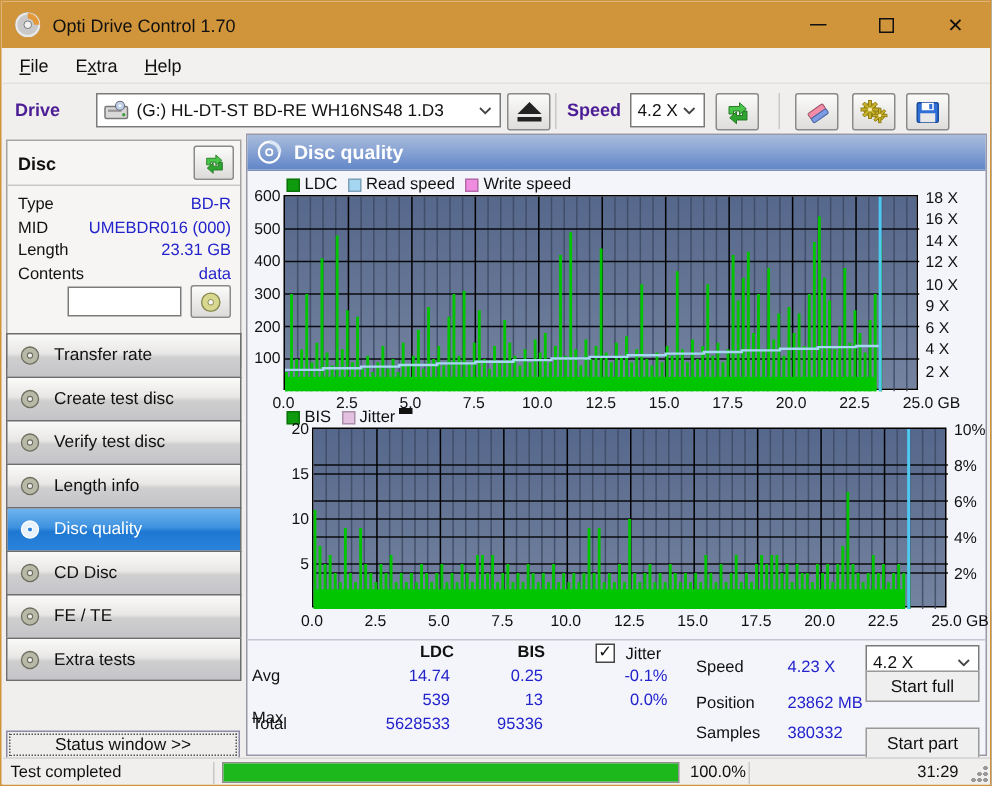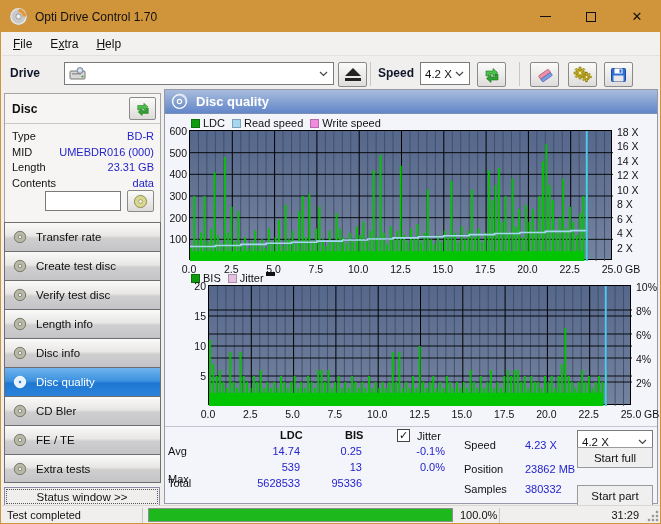--- a/index.html
+++ b/index.html
@@ -18,21 +18,21 @@
   .winbtn { width:46px; height:31px; display:flex; align-items:center; justify-content:center; color:#111; font-size:13px; }
   .winbtn .minus { width:11px; height:1px; background:#111; display:block; }
   .winbtn .square { width:10px; height:10px; border:1px solid #111; display:block; }
   
   #menubar { position:absolute; left:1px; top:31px; width:659px; height:24px;
     background:#F2F1EF; display:flex; align-items:center; padding-left:2px; border-bottom:1px solid #E2E1DF;}
   .menu-item { font-size:12px; color:#111; padding:4px 9px; }
   .menu-item u { text-decoration:underline; }
   
   #toolbar { position:absolute; left:1px; top:55px; width:659px; height:34px; background:#F0EFED; }
-  .tb-label { position:absolute; font-size:12px; font-weight:bold; color:#0f172a; top:10px; }
+  .tb-label { position:absolute; font-size:12px; font-weight:bold; color:#4c1d95; top:10px; }
   .combo { position:absolute; background:#fff; border:1px solid #7A7A7A; height:23px;
     display:flex; align-items:center; font-size:11.5px; color:#111; padding:0 4px; }
   .combo .chev { position:absolute; right:6px; top:8px; width:8px; height:5px; }
   .chev svg { display:block; }
   .tbtn { position:absolute; top:6px; width:29px; height:25px; background:linear-gradient(#FBFBFA,#DEDDDB);
     border:1px solid #8A8A8A; border-radius:2px; display:flex; align-items:center; justify-content:center; }
   .tb-sep { position:absolute; top:6px; width:1px; height:24px; background:#C9C8C6; }
   .eject-tri { width:0; height:0; border-left:8px solid transparent; border-right:8px solid transparent; border-bottom:8px solid #222; }
   .eject-bar { width:16px; height:3px; background:#222; margin-top:2px; }
   
@@ -139,20 +139,21 @@
   <div id="toolbar">
     <span class="tb-label" style="left:8px;">Drive</span>
     <div class="combo" style="left:62px; top:6px; width:270px;">
       <svg width="17" height="14" viewBox="0 0 17 14" style="margin-right:5px;">
         <rect x="1" y="4" width="15" height="8" rx="1" fill="#D8D8D8" stroke="#777"></rect>
         <rect x="3" y="6" width="9" height="1.6" fill="#999"></rect>
         <circle cx="13.5" cy="9.5" r="1.1" fill="#3C9B3C"></circle>
         <circle cx="11" cy="3.5" r="3" fill="#BFD0E8" stroke="#667" stroke-width="0.7"></circle>
         <circle cx="11" cy="3.5" r="0.9" fill="#fff"></circle>
       </svg>
+      <span>(G:)   HL-DT-ST BD-RE  WH16NS48 1.D3</span>
       <span class="chev">
           <svg width="9" height="6" viewBox="0 0 9 6">
             <polyline points="1,1 4.5,4.5 8,1" fill="none" stroke="#444" stroke-width="1.2"></polyline>
           </svg>
         </span>
     </div>
     <div class="tbtn" style="left:336px;">
       <div>
           <div class="eject-tri"></div>
           <div class="eject-bar"></div>
@@ -272,46 +273,37 @@
         </div>
         <div class="nav-btn">
           <span class="nav-ico">
             <svg width="14" height="14" viewBox="0 0 16 16">
               <circle cx="8" cy="8" r="6.5" fill="#B9B9A8" stroke="#6E6E60"></circle>
               <circle cx="8" cy="8" r="2" fill="#EFEFEF" stroke="#6E6E60" stroke-width="0.8"></circle>
             </svg>
           </span>
           <span>Length info</span>
         </div>
-        <div class="nav-btn">
-          <span class="nav-ico">
-            <svg width="14" height="14" viewBox="0 0 16 16">
-              <circle cx="8" cy="8" r="6.5" fill="#B9B9A8" stroke="#6E6E60"></circle>
-              <circle cx="8" cy="8" r="2" fill="#EFEFEF" stroke="#6E6E60" stroke-width="0.8"></circle>
-            </svg>
-          </span>
-          <span>Disc info</span>
-        </div>
         <div class="nav-btn selected">
           <span class="nav-ico">
             <svg width="14" height="14" viewBox="0 0 16 16">
               <circle cx="8" cy="8" r="6.5" fill="#E8F2FC" stroke="#FFFFFF"></circle>
               <circle cx="8" cy="8" r="2" fill="#2B83DB" stroke="#FFFFFF" stroke-width="0.8"></circle>
             </svg>
           </span>
           <span>Disc quality</span>
         </div>
         <div class="nav-btn">
           <span class="nav-ico">
             <svg width="14" height="14" viewBox="0 0 16 16">
               <circle cx="8" cy="8" r="6.5" fill="#B9B9A8" stroke="#6E6E60"></circle>
               <circle cx="8" cy="8" r="2" fill="#EFEFEF" stroke="#6E6E60" stroke-width="0.8"></circle>
             </svg>
           </span>
-          <span>CD Bler</span>
+          <span>CD Disc</span>
         </div>
         <div class="nav-btn">
           <span class="nav-ico">
             <svg width="14" height="14" viewBox="0 0 16 16">
               <circle cx="8" cy="8" r="6.5" fill="#B9B9A8" stroke="#6E6E60"></circle>
               <circle cx="8" cy="8" r="2" fill="#EFEFEF" stroke="#6E6E60" stroke-width="0.8"></circle>
             </svg>
           </span>
           <span>FE / TE</span>
         </div>
@@ -533,21 +525,21 @@
         <span class="axis-lab ylab-l" style="top: 16.6667px;">500</span>
         <span class="axis-lab ylab-l" style="top: 38.3333px;">400</span>
         <span class="axis-lab ylab-l" style="top: 60px;">300</span>
         <span class="axis-lab ylab-l" style="top: 81.6667px;">200</span>
         <span class="axis-lab ylab-l" style="top: 103.333px;">100</span>
         <span class="axis-lab ylab-r" style="top: -4px;">18 X</span>
         <span class="axis-lab ylab-r" style="top: 10.4444px;">16 X</span>
         <span class="axis-lab ylab-r" style="top: 24.8889px;">14 X</span>
         <span class="axis-lab ylab-r" style="top: 39.3333px;">12 X</span>
         <span class="axis-lab ylab-r" style="top: 53.7778px;">10 X</span>
-        <span class="axis-lab ylab-r" style="top: 68.2222px;">8 X</span>
+        <span class="axis-lab ylab-r" style="top: 68.2222px;">9 X</span>
         <span class="axis-lab ylab-r" style="top: 82.6667px;">6 X</span>
         <span class="axis-lab ylab-r" style="top: 97.1111px;">4 X</span>
         <span class="axis-lab ylab-r" style="top: 111.556px;">2 X</span>
         <span class="axis-lab xlab" style="left: 9px; top: 133px;">0.0</span>
         <span class="axis-lab xlab" style="left: 51.3px; top: 133px;">2.5</span>
         <span class="axis-lab xlab" style="left: 93.6px; top: 133px;">5.0</span>
         <span class="axis-lab xlab" style="left: 135.9px; top: 133px;">7.5</span>
         <span class="axis-lab xlab" style="left: 178.2px; top: 133px;">10.0</span>
         <span class="axis-lab xlab" style="left: 220.5px; top: 133px;">12.5</span>
         <span class="axis-lab xlab" style="left: 262.8px; top: 133px;">15.0</span>

